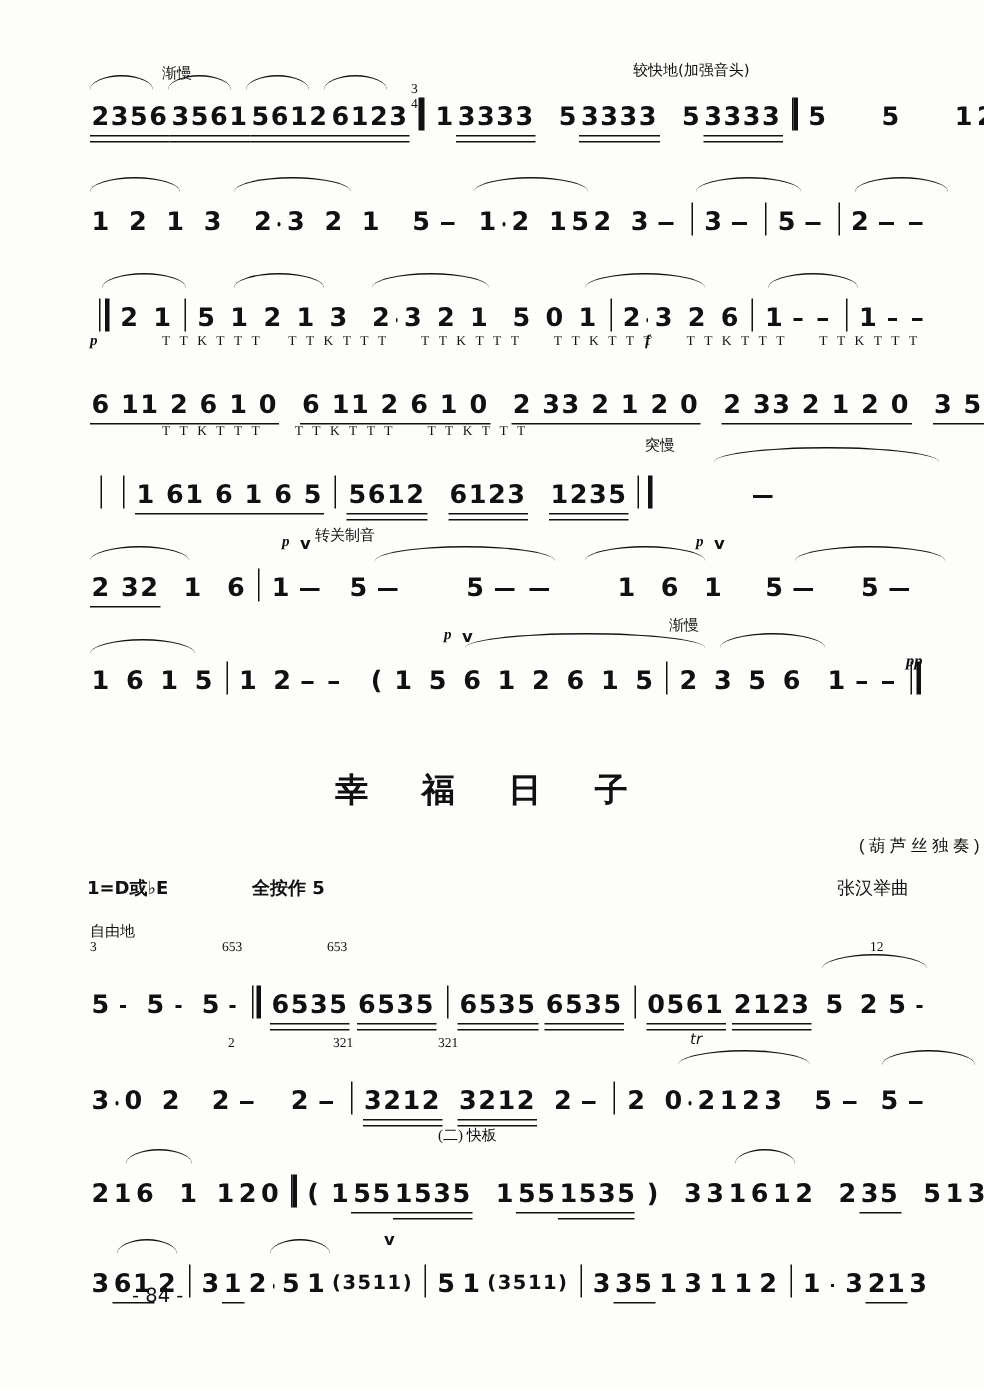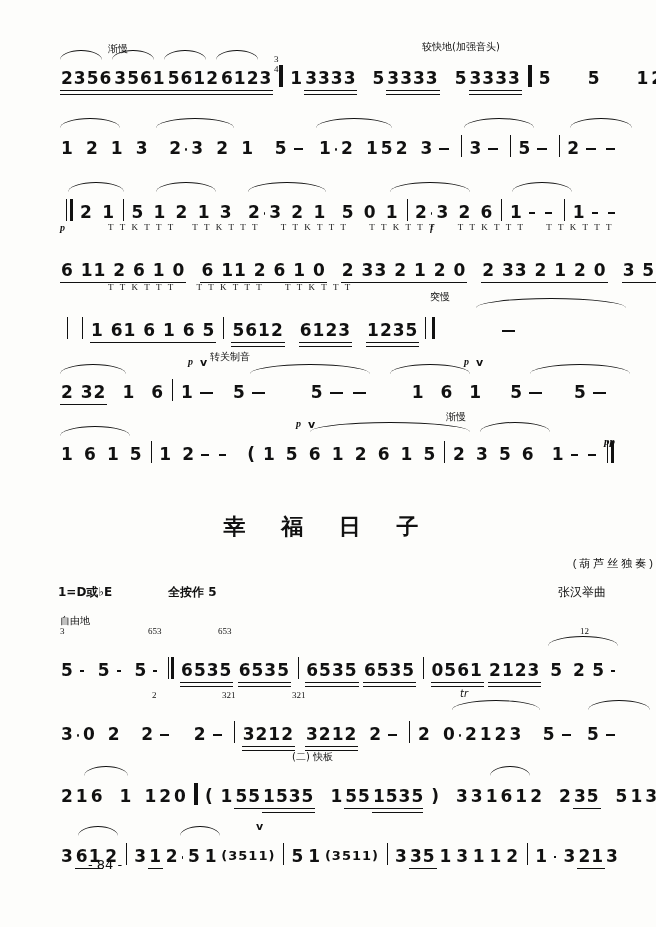--- a/index.html
+++ b/index.html
@@ -647,21 +647,21 @@
     <span class="cell">3</span>
     <span class="gap g2"></span>
     <span class="cell">5</span>
     <span class="dash"></span>
     <span class="gap"></span>
     <span class="cell">5</span>
     <span class="dash"></span>
   </div>
 
   <div class="staff" style="top:766px;">
-    <span class="cn-mark" style="left:232px; top:-16px;">(二) 快板</span>
+    <span class="cn-mark" style="left:232px; top:-16px;font-family:Liberation Serif, serif;">(二) 快板</span>
     <span class="slur" style="left:24px; top:0px; width:44px;"></span>
     <span class="slur" style="left:430px; top:0px; width:40px;"></span>
 
     <span class="cell">2</span>
     <span class="gap"></span>
     <span class="cell">1</span>
       <span class="gap"></span>
     <span class="cell">6</span>
     <span class="bar"></span>
     <span class="cell">1</span>

